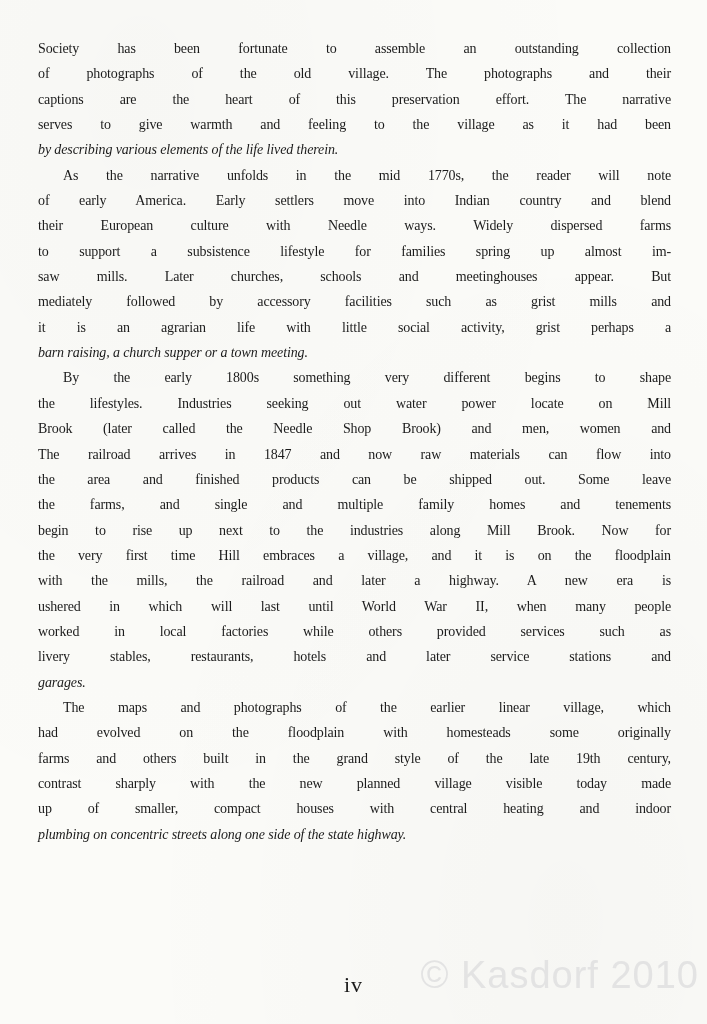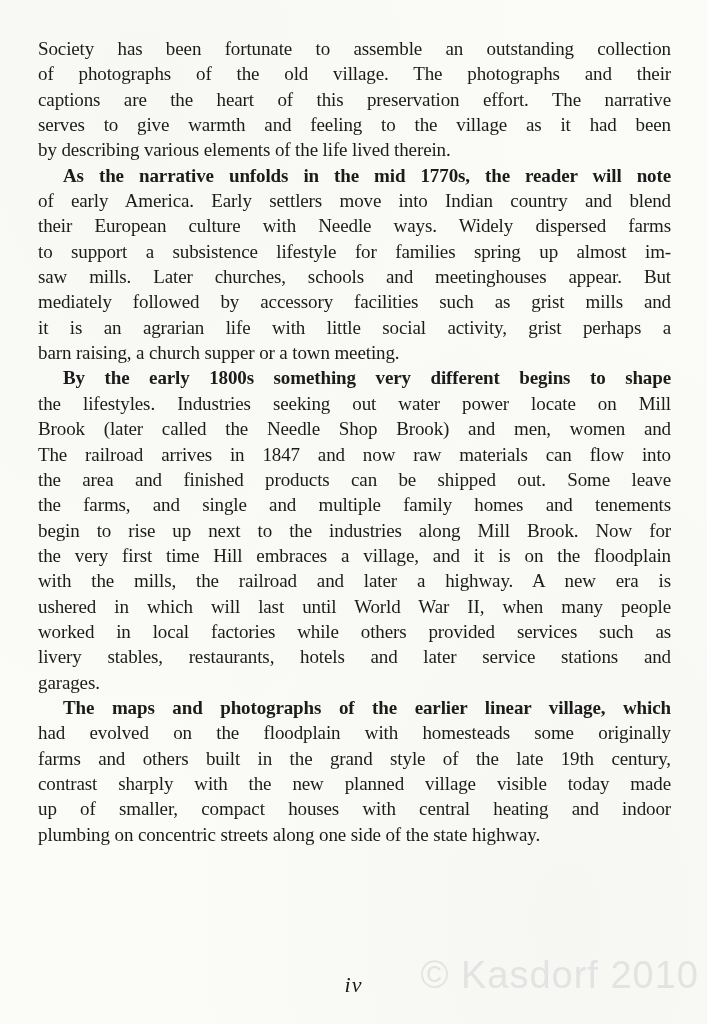--- a/index.html
+++ b/index.html
@@ -21,43 +21,42 @@
     background:
       radial-gradient(ellipse at 20% 10%, rgba(0,0,0,0.015), transparent 60%),
       radial-gradient(ellipse at 80% 90%, rgba(0,0,0,0.02), transparent 55%);
   }
   .page-text {
     position: absolute;
     left: 38px;
     top: 36px;
     width: 633px;
     color: var(--ink, #1b1b1b);
-    font-size: 19px;
+    font-size: 14px;
     line-height: 25.35px;
     letter-spacing: -0.12px;
   }
   .page-text .line {
     text-align: justify;
     text-align-last: justify;
     white-space: normal;
   }
   .page-text .line.last {
     text-align-last: left;
+    font-style: italic;
   }
   .page-text .line.indent {
     padding-left: 25px;
-    font-weight: bold;
   }
   .page-number {
     position: absolute;
     left: 0;
     top: 972px;
     width: 100%;
     text-align: center;
-    font-style: italic;
     font-size: 22px;
     color: var(--ink, #1b1b1b);
     letter-spacing: 1px;
   }
   .watermark {
     position: absolute;
     right: 8px;
     top: 954px;
     font-family: "Liberation Sans", sans-serif;
     font-size: 38px;

